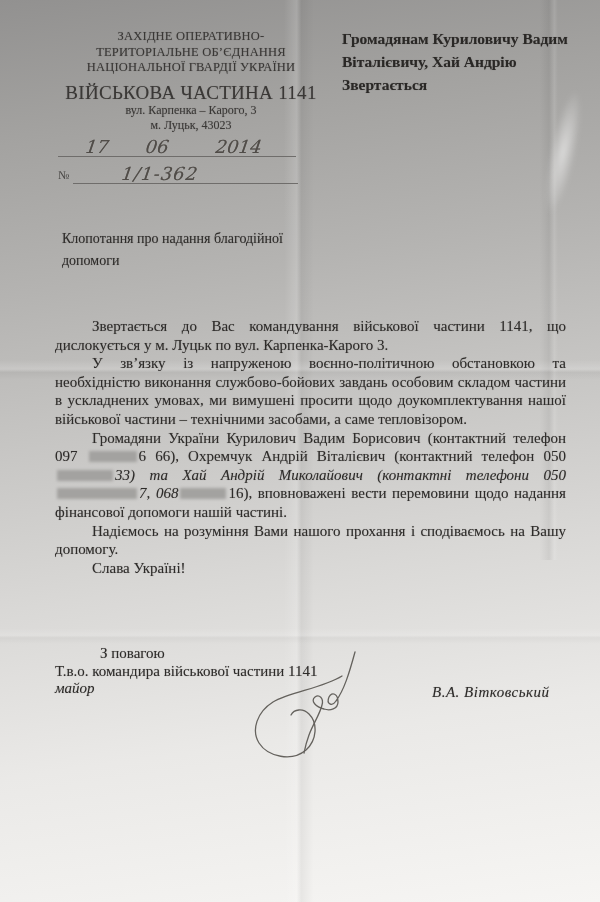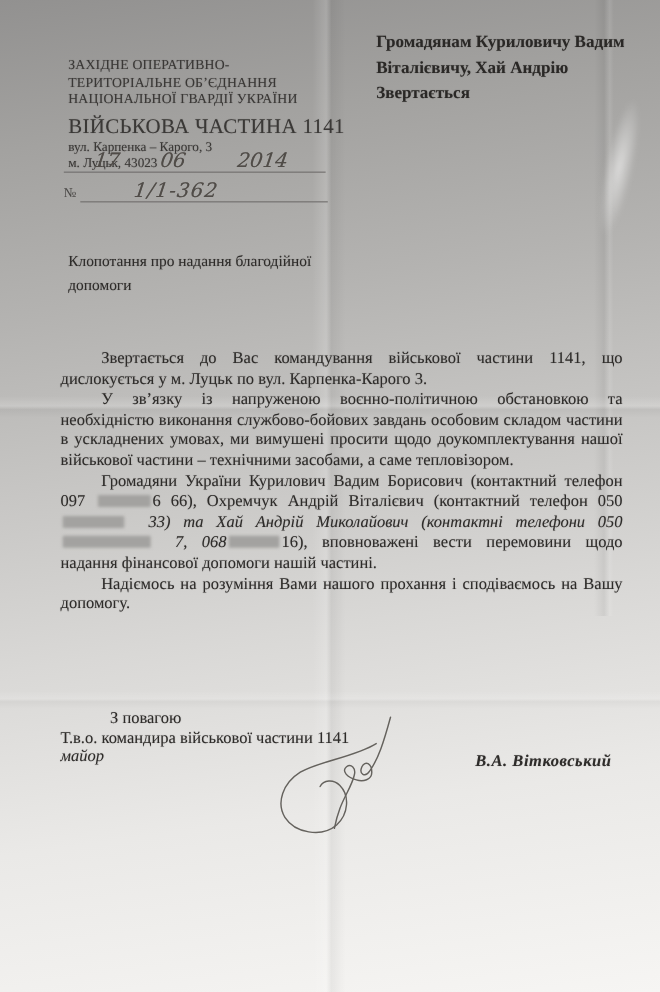--- a/index.html
+++ b/index.html
@@ -17,21 +17,21 @@
   .crease-v2 { position:absolute; left:540px; top:0; width:18px; height:560px; pointer-events:none;
     background:linear-gradient(90deg,rgba(0,0,0,0) 0%,rgba(0,0,0,0.06) 50%,rgba(255,255,255,0.1) 80%,rgba(0,0,0,0) 100%); }
   .crease-h { position:absolute; left:0; top:360px; width:600px; height:20px; pointer-events:none;
     background:linear-gradient(180deg,rgba(255,255,255,0) 0%,rgba(255,255,255,0.18) 45%,rgba(0,0,0,0.04) 62%,rgba(0,0,0,0) 100%); }
   .crease-h2 { position:absolute; left:0; top:628px; width:600px; height:16px; pointer-events:none;
     background:linear-gradient(180deg,rgba(255,255,255,0) 0%,rgba(255,255,255,0.14) 45%,rgba(0,0,0,0.03) 62%,rgba(0,0,0,0) 100%); }
   .scuff { position:absolute; left:550px; top:88px; width:26px; height:128px; pointer-events:none;
     background:radial-gradient(ellipse at center,rgba(255,255,255,0.55) 0%,rgba(255,255,255,0) 70%);
     filter:blur(2px); transform:rotate(12deg); }
 
-  .letterhead { position:absolute; left:62px; top:52px; width:258px; text-align:left; color:#3a3836; }
+  .letterhead { position:absolute; left:62px; top:29px; width:258px; text-align:center; color:#3a3836; }
   .lh-org  { font-size:12.5px; line-height:15.5px; letter-spacing:0.2px; }
   .lh-unit { font-size:19px; line-height:16px; margin-top:9px; letter-spacing:0.3px; }
   .lh-addr { font-size:12px; line-height:15px; }
   .lh-addr.first { margin-top:2px; }
 
   .addressee { position:absolute; left:342px; top:27px; width:255px;
     font-weight:bold; font-size:15.5px; line-height:23px; color:#2a2826; }
 
   .date-row { position:absolute; left:58px; top:134px; width:238px; height:26px; }
   .date-line { position:absolute; left:0; right:0; bottom:3px; border-bottom:1px solid #6f6d6b; }
@@ -43,30 +43,30 @@
   .hw-day   { position:absolute; left:28px;  bottom:3px; font-size:18px; }
   .hw-month { position:absolute; left:88px;  bottom:3px; font-size:18px; }
   .hw-year  { position:absolute; left:158px; bottom:3px; font-size:18px; }
   .hw-number{ position:absolute; left:64px;  bottom:3px; font-size:18px; letter-spacing:1px; }
 
   .subject { position:absolute; left:62px; top:228px; width:290px; font-size:14px; line-height:21.5px; }
 
   .body-text { position:absolute; left:55px; top:317px; width:511px;
     font-size:15px; line-height:18.6px; text-align:justify; }
   .body-text p { margin:0; text-indent:37px; }
-  .it { font-style:italic;margin-left:20px; }
+  .it { font-style:italic; }
   .redact { display:inline-block; height:11px; background:#a3a2a0; filter:blur(1.6px);
     border-radius:1px; margin:0 2px; vertical-align:-1px; }
   .r1 { width:48px; } .r2 { width:56px; } .r3 { width:80px; } .r4 { width:46px; }
 
   .closing { position:absolute; left:55px; top:645px; font-size:15px; font-weight:normal; line-height:17.5px; }
   .closing .salutation { margin-left:45px; }
   .closing .rank { font-style:italic; }
   .signer-name { position:absolute; left:432px; top:684px; font-size:15px;
-    font-weight:bold; font-style:italic; letter-spacing:0.5px; }
+    font-weight:normal; font-style:italic; letter-spacing:0.5px; }
 
   .signature-svg { position:absolute; left:245px; top:640px; }
 </style>
 </head>
 <body>
 
 <div class="photo">
 
   <div class="crease-v"></div>
   <div class="crease-v2"></div>
@@ -105,20 +105,21 @@
   <div class="subject doc-text">
     <div>Клопотання про надання благодійної</div>
     <div>допомоги</div>
   </div>
 
   <div class="body-text doc-text">
     <p>Звертається до Вас командування військової частини 1141, що дислокується у м. Луцьк по вул. Карпенка-Карого 3.</p>
     <p>У зв’язку із напруженою воєнно-політичною обстановкою та необхідністю виконання службово-бойових завдань особовим складом частини в ускладнених умовах, ми вимушені просити щодо доукомплектування нашої військової частини – технічними засобами, а саме тепловізором.</p>
     <p><span>Громадяни України Курилович Вадим Борисович (контактний телефон 097 </span><span class="redact r1"></span><span>6 66),  Охремчук Андрій Віталієвич (контактний телефон 050 </span><span class="redact r2"></span><span class="it">33) та Хай Андрій Миколайович (контактні телефони 050</span><span class="redact r3"></span><span class="it">7, 068</span><span class="redact r4"></span><span>16), вповноважені вести перемовини щодо надання фінансової допомоги нашій частині.</span></p>
     <p>Надіємось на розуміння Вами нашого прохання і сподіваємось на Вашу допомогу.</p>
+    <p>Слава Україні!</p>
   </div>
 
   <div class="closing doc-text">
     <div class="salutation">З повагою</div>
     <div>Т.в.о. командира військової частини 1141</div>
     <div class="rank">майор</div>
   </div>
 
   <div class="signer-name doc-text">В.А. Вітковський</div>
 

